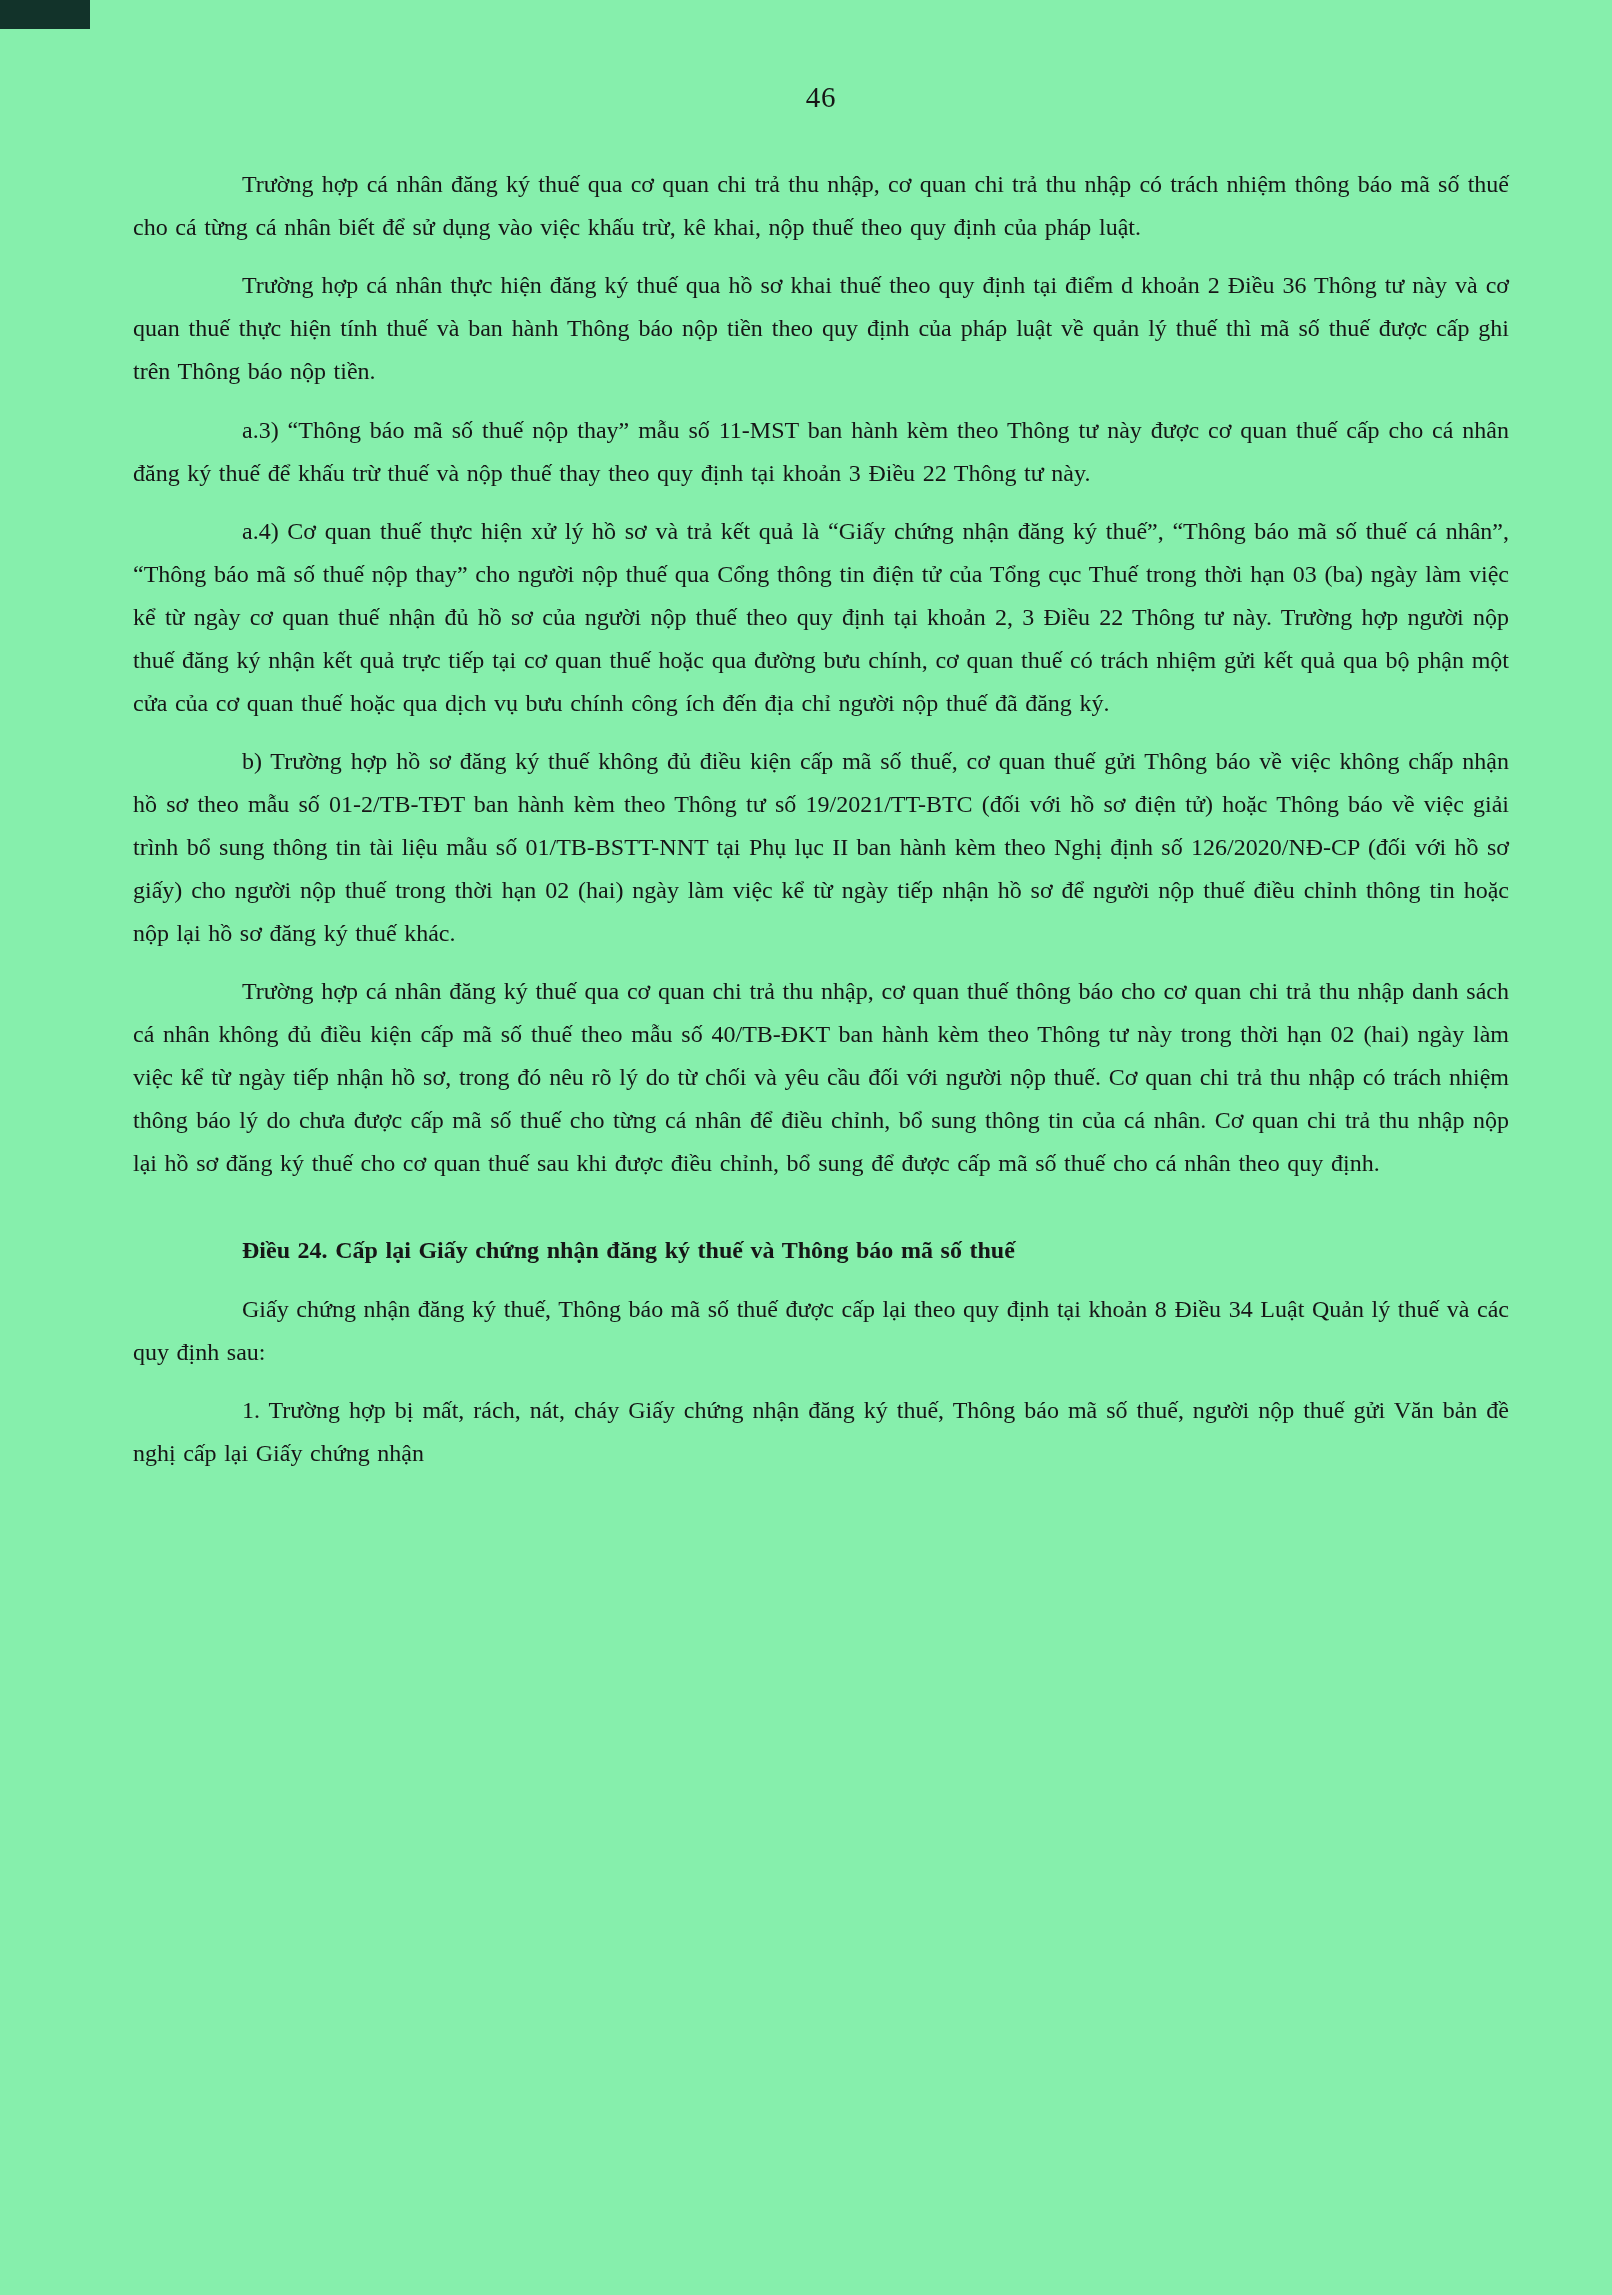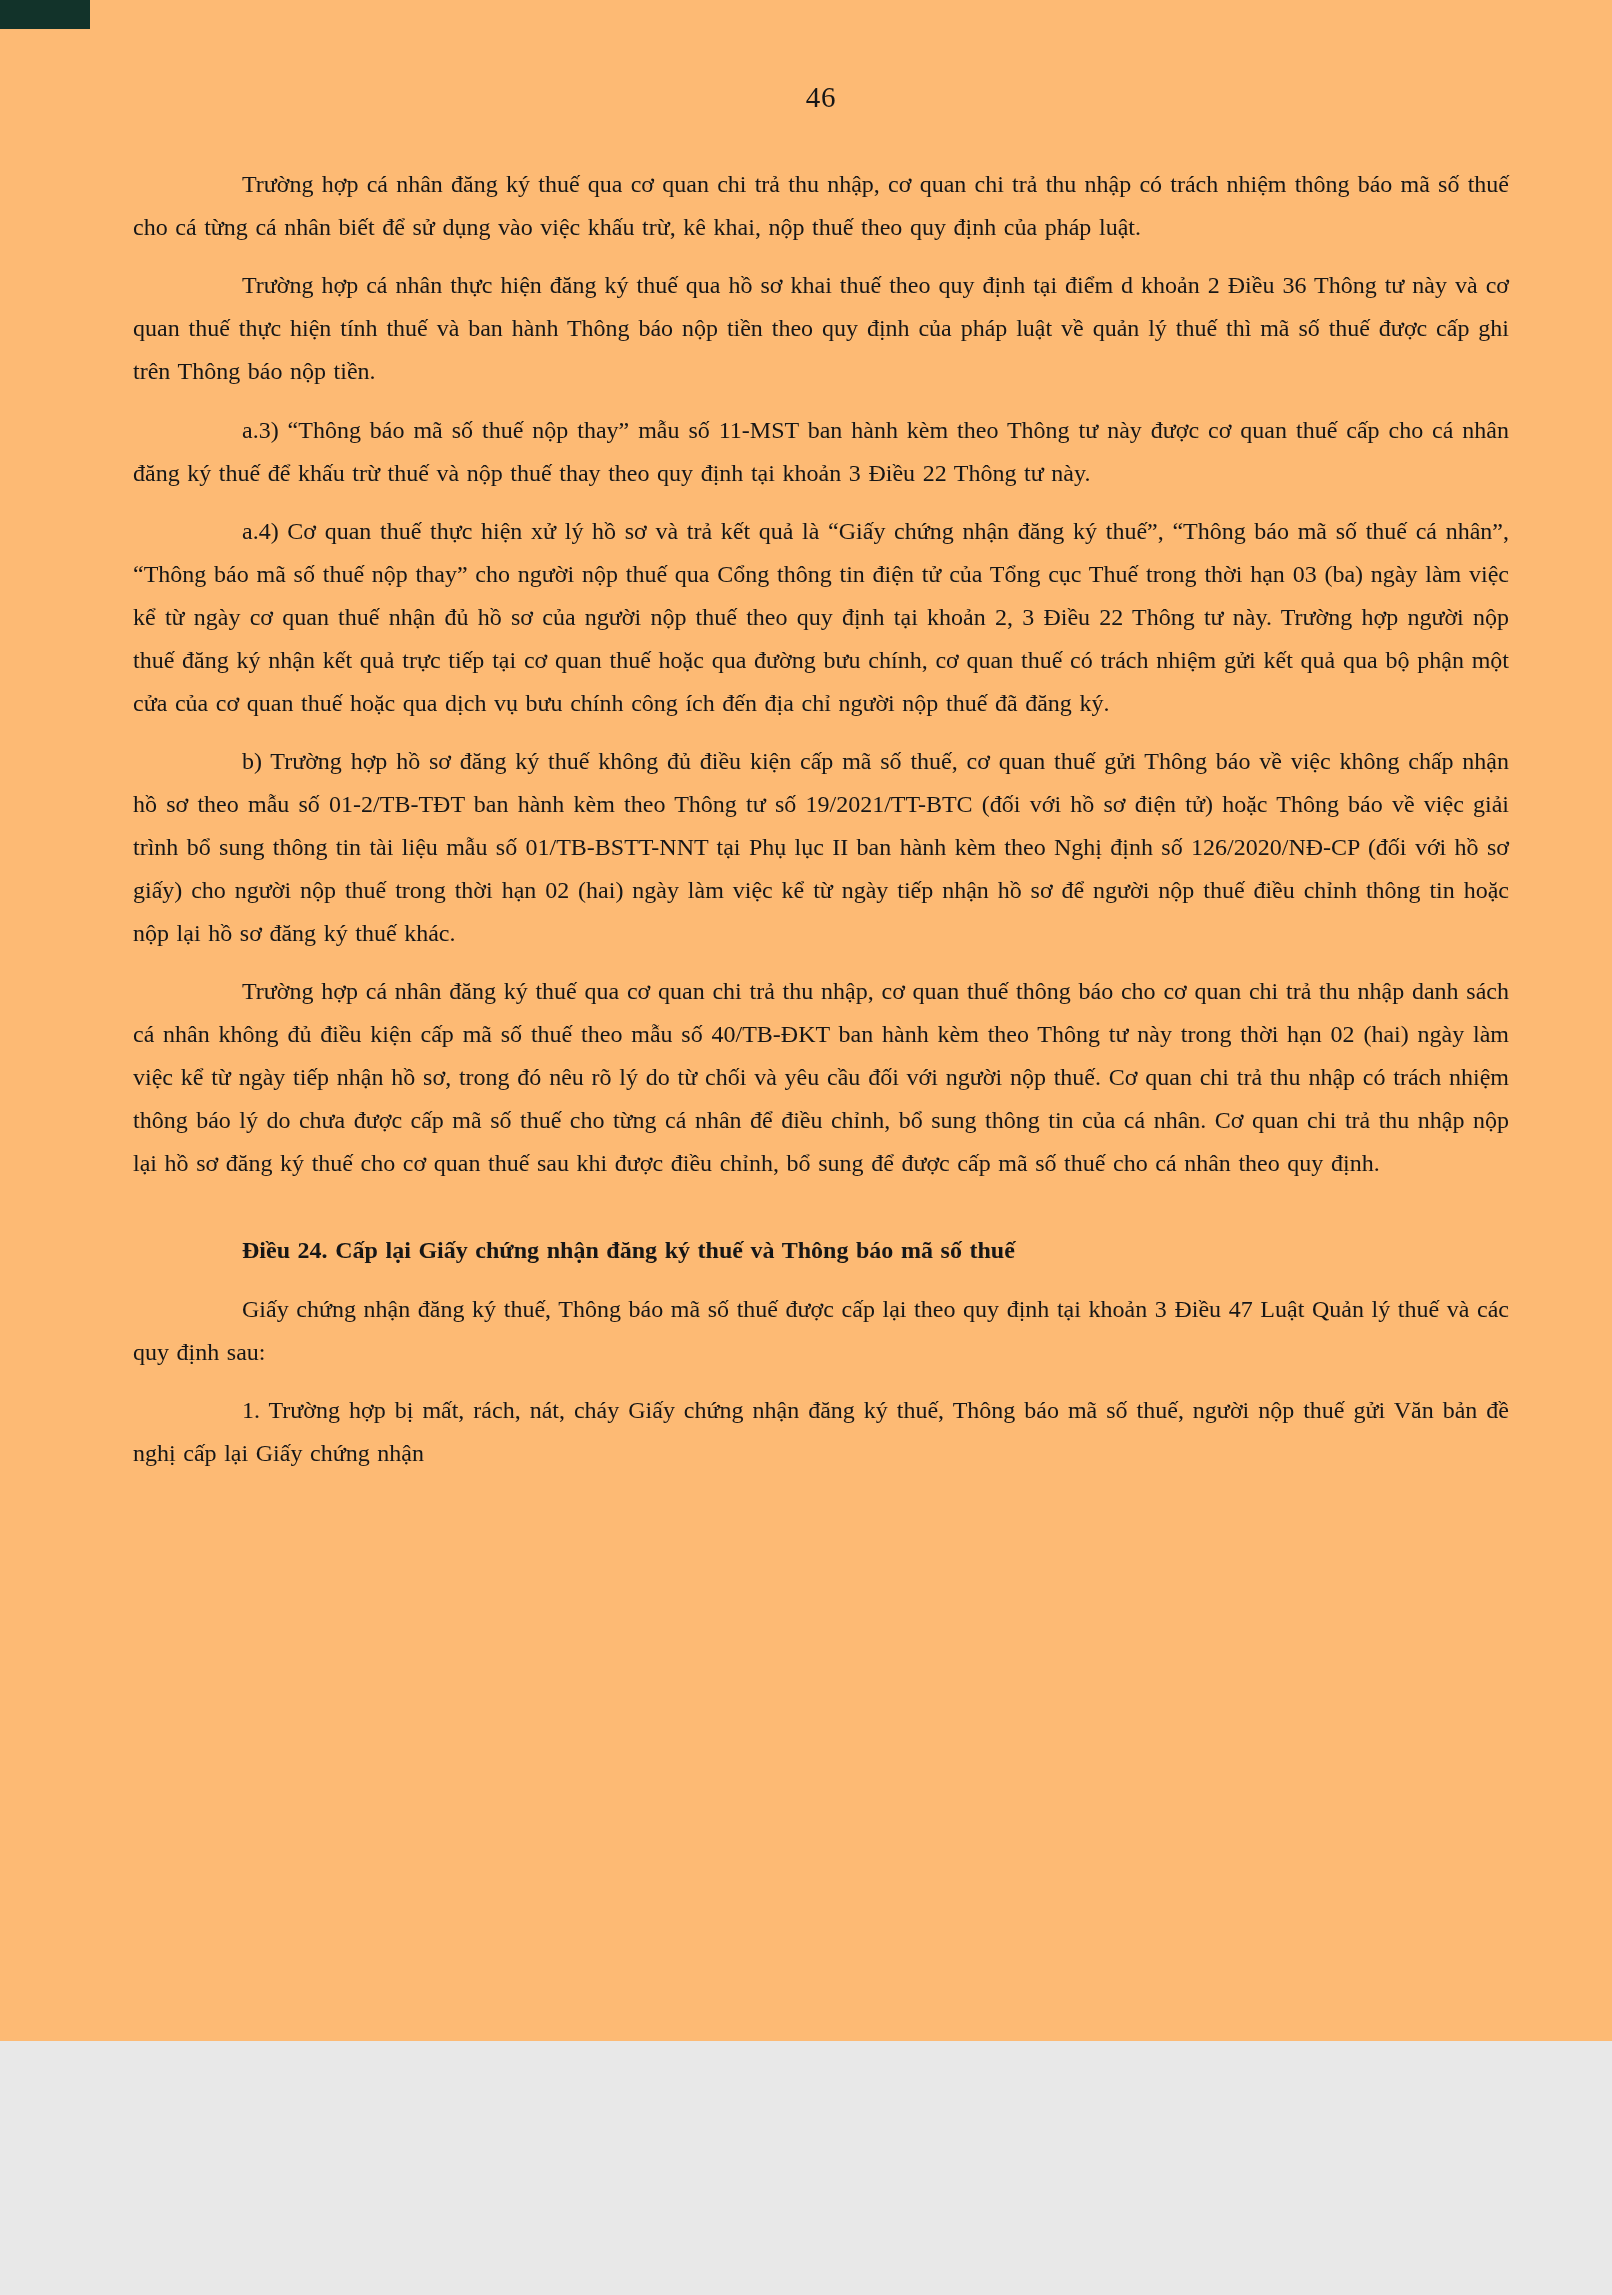--- a/index.html
+++ b/index.html
@@ -3,23 +3,23 @@
 <meta charset="utf-8">
 <style>
   html, body {
     margin: 0;
     padding: 0;
     background: #e8e8e8;
   }
   .sheet {
     position: relative;
     width: 1613px;
-    height: 2041px;
+    height: 2295px;
     margin: 0 auto;
-    background: #fdba74;
+    background: #86efac;
     overflow: hidden;
     font-family: "Liberation Serif", "DejaVu Serif", serif;
     color: #161616;
   }
   .corner-artifact {
     position: absolute;
     top: 0;
     left: 0;
     width: 90px;
     height: 29px;
@@ -67,18 +67,18 @@
     <p class="para">a.3) “Thông báo mã số thuế nộp thay” mẫu số 11-MST ban hành kèm theo Thông tư này được cơ quan thuế cấp cho cá nhân đăng ký thuế để khấu trừ thuế và nộp thuế thay theo quy định tại khoản 3 Điều 22 Thông tư này.</p>
 
     <p class="para">a.4) Cơ quan thuế thực hiện xử lý hồ sơ và trả kết quả là “Giấy chứng nhận đăng ký thuế”, “Thông báo mã số thuế cá nhân”, “Thông báo mã số thuế nộp thay” cho người nộp thuế qua Cổng thông tin điện tử của Tổng cục Thuế trong thời hạn 03 (ba) ngày làm việc kể từ ngày cơ quan thuế nhận đủ hồ sơ của người nộp thuế theo quy định tại khoản 2, 3 Điều 22 Thông tư này. Trường hợp người nộp thuế đăng ký nhận kết quả trực tiếp tại cơ quan thuế hoặc qua đường bưu chính, cơ quan thuế có trách nhiệm gửi kết quả qua bộ phận một cửa của cơ quan thuế hoặc qua dịch vụ bưu chính công ích đến địa chỉ người nộp thuế đã đăng ký.</p>
 
     <p class="para">b) Trường hợp hồ sơ đăng ký thuế không đủ điều kiện cấp mã số thuế, cơ quan thuế gửi Thông báo về việc không chấp nhận hồ sơ theo mẫu số 01-2/TB-TĐT ban hành kèm theo Thông tư số 19/2021/TT-BTC (đối với hồ sơ điện tử) hoặc Thông báo về việc giải trình bổ sung thông tin tài liệu mẫu số 01/TB-BSTT-NNT tại Phụ lục II ban hành kèm theo Nghị định số 126/2020/NĐ-CP (đối với hồ sơ giấy) cho người nộp thuế trong thời hạn 02 (hai) ngày làm việc kể từ ngày tiếp nhận hồ sơ để người nộp thuế điều chỉnh thông tin hoặc nộp lại hồ sơ đăng ký thuế khác.</p>
 
     <p class="para">Trường hợp cá nhân đăng ký thuế qua cơ quan chi trả thu nhập, cơ quan thuế thông báo cho cơ quan chi trả thu nhập danh sách cá nhân không đủ điều kiện cấp mã số thuế theo mẫu số 40/TB-ĐKT ban hành kèm theo Thông tư này trong thời hạn 02 (hai) ngày làm việc kể từ ngày tiếp nhận hồ sơ, trong đó nêu rõ lý do từ chối và yêu cầu đối với người nộp thuế. Cơ quan chi trả thu nhập có trách nhiệm thông báo lý do chưa được cấp mã số thuế cho từng cá nhân để điều chỉnh, bổ sung thông tin của cá nhân. Cơ quan chi trả thu nhập nộp lại hồ sơ đăng ký thuế cho cơ quan thuế sau khi được điều chỉnh, bổ sung để được cấp mã số thuế cho cá nhân theo quy định.</p>
 
     <p class="para heading">Điều 24. Cấp lại Giấy chứng nhận đăng ký thuế và Thông báo mã số thuế</p>
 
-    <p class="para">Giấy chứng nhận đăng ký thuế, Thông báo mã số thuế được cấp lại theo quy định tại khoản 3 Điều 47 Luật Quản lý thuế và các quy định sau:</p>
+    <p class="para">Giấy chứng nhận đăng ký thuế, Thông báo mã số thuế được cấp lại theo quy định tại khoản 8 Điều 34 Luật Quản lý thuế và các quy định sau:</p>
 
     <p class="para">1. Trường hợp bị mất, rách, nát, cháy Giấy chứng nhận đăng ký thuế, Thông báo mã số thuế, người nộp thuế gửi Văn bản đề nghị cấp lại Giấy chứng nhận</p>
   </div>
 </div>
 
 
 </body></html>

